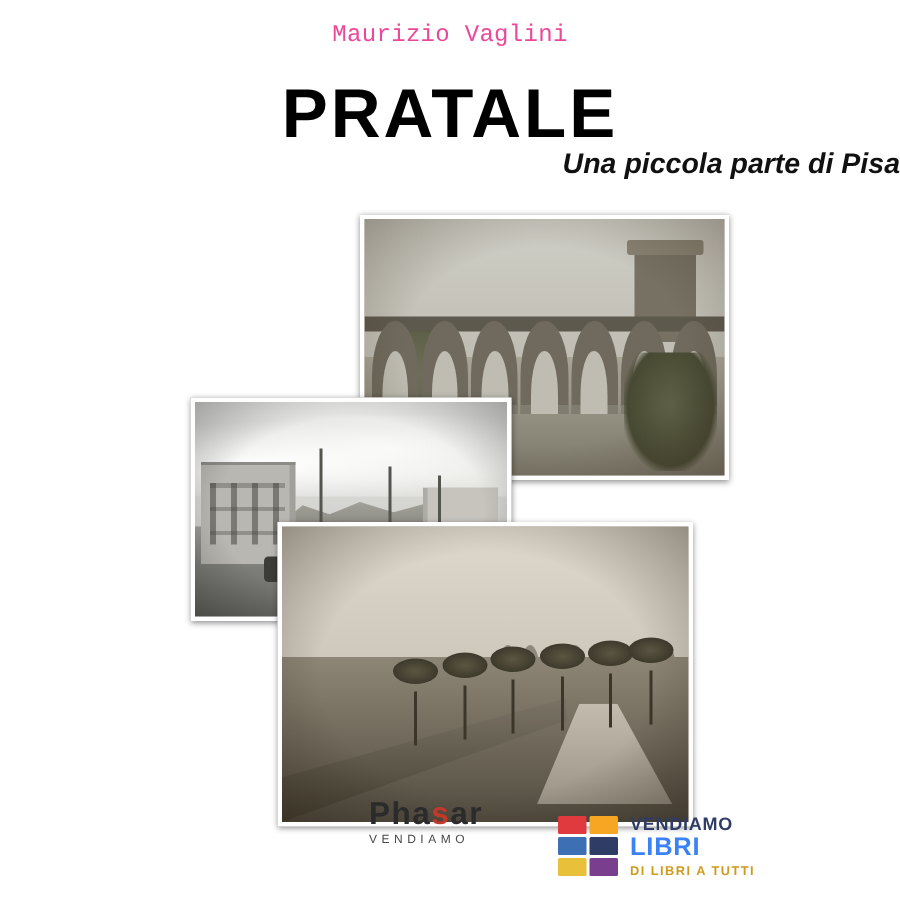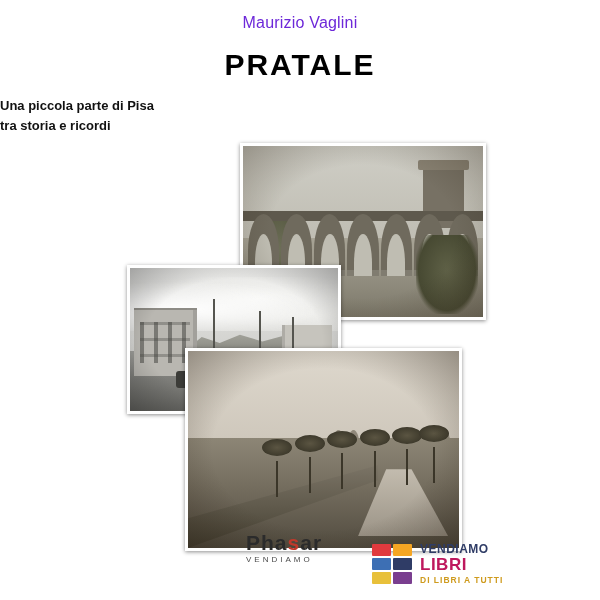--- a/index.html
+++ b/index.html
@@ -20,41 +20,43 @@
     background: #ffffff;
     box-sizing: border-box;
   }
   .author {
     position: absolute;
     top: 14px;
     left: 0;
     width: 100%;
     text-align: center;
     font-size: 16px;
-    color: #6d28d9;
+    color: #ec4899;
     letter-spacing: 0.2px;
+    font-family: Liberation Mono, monospace;
   }
   .title {
     position: absolute;
     top: 48px;
     left: 0;
     width: 100%;
     text-align: center;
-    font-size: 30px;
+    font-size: 46px;
     font-weight: bold;
     letter-spacing: 2px;
     color: #000000;
   }
   .subtitle {
     position: absolute;
     top: 96px;
     left: 0;
     width: 100%;
-    text-align: left;
-    font-size: 13px;
+    text-align: right;
+    font-size: 19px;
+    font-style: italic;
     font-weight: bold;
     line-height: 1.5;
     color: #111111;
   }
 
   
   .photo {
     position: absolute;
     border: 3px solid #ffffff;
     box-shadow: 0 1px 4px rgba(0,0,0,0.45);
@@ -297,21 +299,21 @@
   }
   .badge-text .l1 {
     font-size: 12px;
     font-weight: bold;
     color: #2f3c66;
     letter-spacing: 0.5px;
   }
   .badge-text .l2 {
     font-size: 17px;
     font-weight: bold;
-    color: #be185d;
+    color: #3b82f6;
     letter-spacing: 0.5px;
   }
   .badge-text .l3 {
     font-size: 8.5px;
     font-weight: bold;
     color: #cf9b1e;
     letter-spacing: 1px;
     margin-top: 2px;
   }
 </style>
@@ -319,21 +321,20 @@
 <body>
 
 <div class="cover">
 
   <div class="author">Maurizio Vaglini</div>
 
   <div class="title">PRATALE</div>
 
   <div class="subtitle">
     <div>Una piccola parte di Pisa</div>
-    <div>tra storia e ricordi</div>
   </div>
 
   <div class="photo photo-aqueduct">
     <div class="ph-inner">
       <div class="aq-sky"></div>
       <div class="aq-ground"></div>
       <div class="aq-tree-l"></div>
       <div class="aq-tower"></div>
       <div class="aq-deck"></div>
       <div class="aq-arcs">

